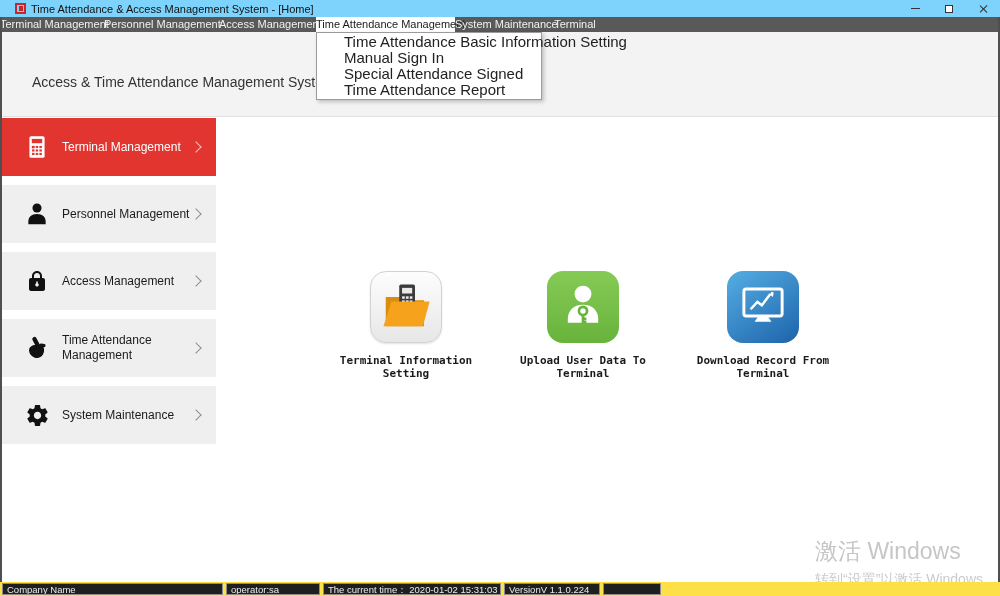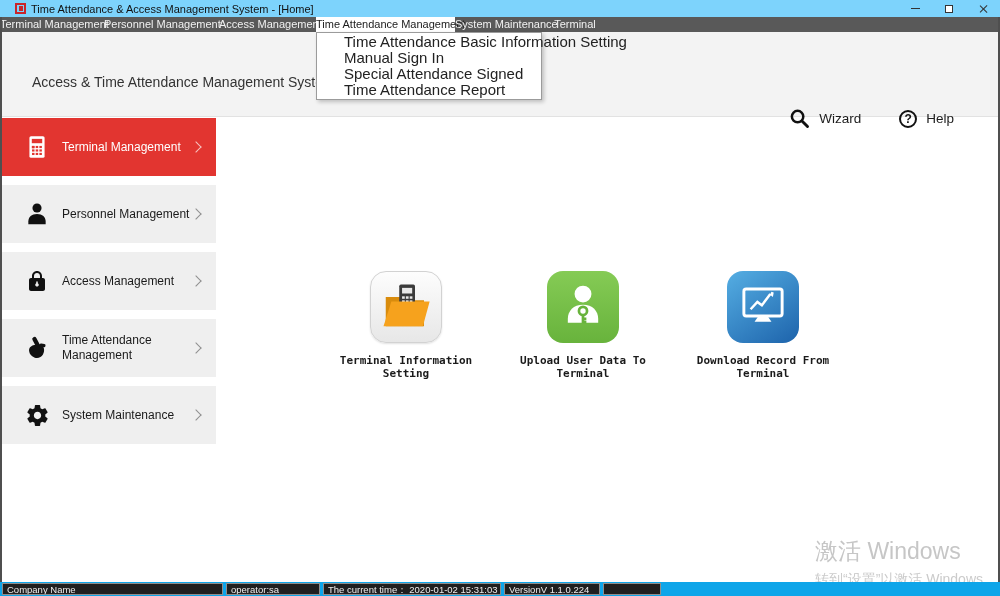--- a/index.html
+++ b/index.html
@@ -76,21 +76,21 @@
   .tile-blue  { background:linear-gradient(145deg,#55aee3,#1d63ab); }
   .caption { margin-top:11px; font-family:"DejaVu Sans Mono", monospace; font-weight:bold;
     font-size:11px; line-height:13px; color:#1b1b1b; }
 
   
   .watermark { position:absolute; left:815px; top:536px; color:#c6c6c6; z-index:4; }
   .watermark .wm1 { font-size:23px; }
   .watermark .wm2 { font-size:14px; margin-top:4px; color:#cbcbcb; }
 
   
-  .statusbar { position:absolute; left:0; right:0; bottom:0; height:14px; background:#0ea5e9;
+  .statusbar { position:absolute; left:0; right:0; bottom:0; height:14px; background:#fde047;
     display:flex; align-items:center; padding:0 2px; gap:3px; z-index:55; }
   .seg { height:12px; border:1px solid #8d8d8d; background:#1f1f1f; color:#ededed;
     font-size:9.5px; line-height:10px; padding:1px 0 0 4px; white-space:nowrap; overflow:hidden; }
 </style>
 </head>
 <body>
 
 <div class="titlebar">
   <span class="app-icon">
       <i></i>
@@ -120,33 +120,20 @@
 
 <div class="dropdown">
   <div class="dropdown-item">Time Attendance Basic Information Setting</div>
   <div class="dropdown-item">Manual Sign In</div>
   <div class="dropdown-item">Special Attendance Signed</div>
   <div class="dropdown-item">Time Attendance Report</div>
 </div>
 
 <div class="header">
   <div class="header-title">Access &amp; Time Attendance Management System</div>
-  <div class="header-actions">
-    <div class="action">
-      <svg width="21" height="21" viewBox="0 0 22 22">
-        <circle cx="9" cy="9" r="6" fill="none" stroke="#111" stroke-width="2.6"></circle>
-        <line x1="13.6" y1="13.6" x2="19.4" y2="19.4" stroke="#111" stroke-width="3" stroke-linecap="round"></line>
-      </svg>
-      <span class="action-label">Wizard</span>
-    </div>
-    <div class="action">
-      <span class="help-circle">?</span>
-      <span class="action-label">Help</span>
-    </div>
-  </div>
 </div>
 
 <div class="side-item active" style="top:118px">
   <span class="side-icon">
     <svg width="26" height="26" viewBox="0 0 24 24">
       <rect x="5" y="2" width="14" height="20" rx="1.5"></rect>
       <rect x="7.2" y="4.5" width="9.6" height="4" fill="#e23530"></rect>
       <rect x="7.2" y="11" width="2.4" height="2.2" fill="#e23530" stroke="#fff" stroke-width="0"></rect>
       <g fill="#e23530">
         <rect x="7.4" y="11" width="2.3" height="2"></rect>

